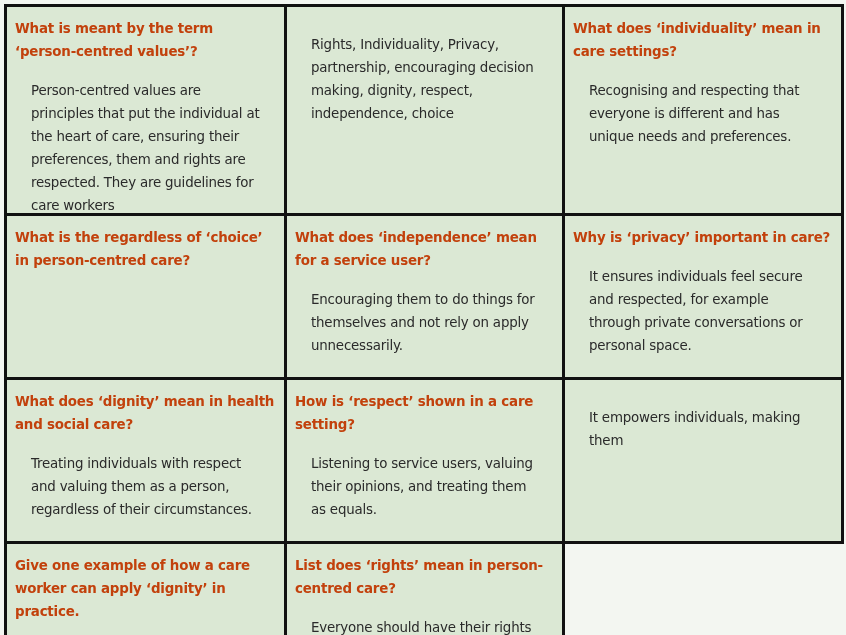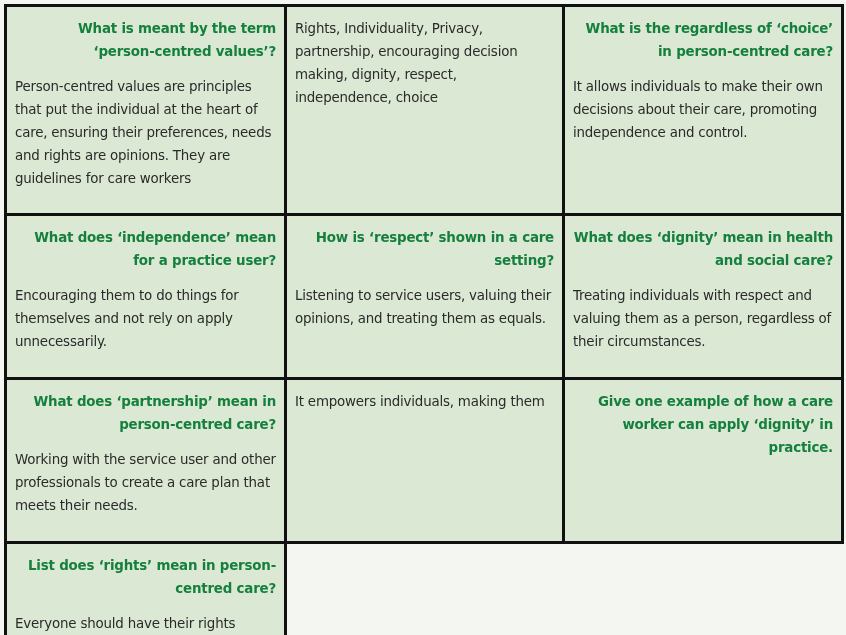--- a/index.html
+++ b/index.html
@@ -29,65 +29,67 @@
       padding: 10px 8px 0 8px;
       box-sizing: border-box;
       overflow: hidden;
       font-family: "DejaVu Sans", sans-serif;
       color: #222;
     }
     .q {
       font-weight: bold;
       font-size: 13.4px;
       line-height: 23px;
-      color: #15803d;
+      color: #c2410c;
       margin: 0 0 12px 0;
       letter-spacing: -0.2px;
-      text-align: right;
     }
     .a {
       font-size: 13.4px;
       line-height: 23px;
       color: #2a2a2a;
-      margin: 0;
+      margin: 16px;
       letter-spacing: -0.2px;
     }
   </style>
 </head>
 <body>
 
 <div class="grid">
   <div class="cell">
     <p class="q">What is meant by the term ‘person-centred values’?</p>
-    <p class="a">Person-centred values are principles that put the individual at the heart of care, ensuring their preferences, needs and rights are opinions. They are guidelines for care workers</p>
+    <p class="a">Person-centred values are principles that put the individual at the heart of care, ensuring their preferences, them and rights are respected. They are guidelines for care workers</p>
   </div>
   <div class="cell">
     <p class="a">Rights, Individuality, Privacy, partnership, encouraging decision making, dignity, respect, independence, choice</p>
   </div>
+  <div class="cell">
+    <p class="q">What does ‘individuality’ mean in care settings?</p>
+    <p class="a">Recognising and respecting that everyone is different and has unique needs and preferences.</p>
+  </div>
 
   <div class="cell">
     <p class="q">What is the regardless of ‘choice’ in person-centred care?</p>
-    <p class="a">It allows individuals to make their own decisions about their care, promoting independence and control.</p>
   </div>
   <div class="cell">
-    <p class="q">What does ‘independence’ mean for a practice user?</p>
+    <p class="q">What does ‘independence’ mean for a service user?</p>
     <p class="a">Encouraging them to do things for themselves and not rely on apply unnecessarily.</p>
   </div>
+  <div class="cell">
+    <p class="q">Why is ‘privacy’ important in care?</p>
+    <p class="a">It ensures individuals feel secure and respected, for example through private conversations or personal space.</p>
+  </div>
 
-  <div class="cell">
-    <p class="q">How is ‘respect’ shown in a care setting?</p>
-    <p class="a">Listening to service users, valuing their opinions, and treating them as equals.</p>
-  </div>
   <div class="cell">
     <p class="q">What does ‘dignity’ mean in health and social care?</p>
     <p class="a">Treating individuals with respect and valuing them as a person, regardless of their circumstances.</p>
   </div>
   <div class="cell">
-    <p class="q">What does ‘partnership’ mean in person-centred care?</p>
-    <p class="a">Working with the service user and other professionals to create a care plan that meets their needs.</p>
+    <p class="q">How is ‘respect’ shown in a care setting?</p>
+    <p class="a">Listening to service users, valuing their opinions, and treating them as equals.</p>
   </div>
 
   <div class="cell">
     <p class="a">It empowers individuals, making them</p>
   </div>
   <div class="cell">
     <p class="q">Give one example of how a care worker can apply ‘dignity’ in practice.</p>
 
   </div>
   <div class="cell">

